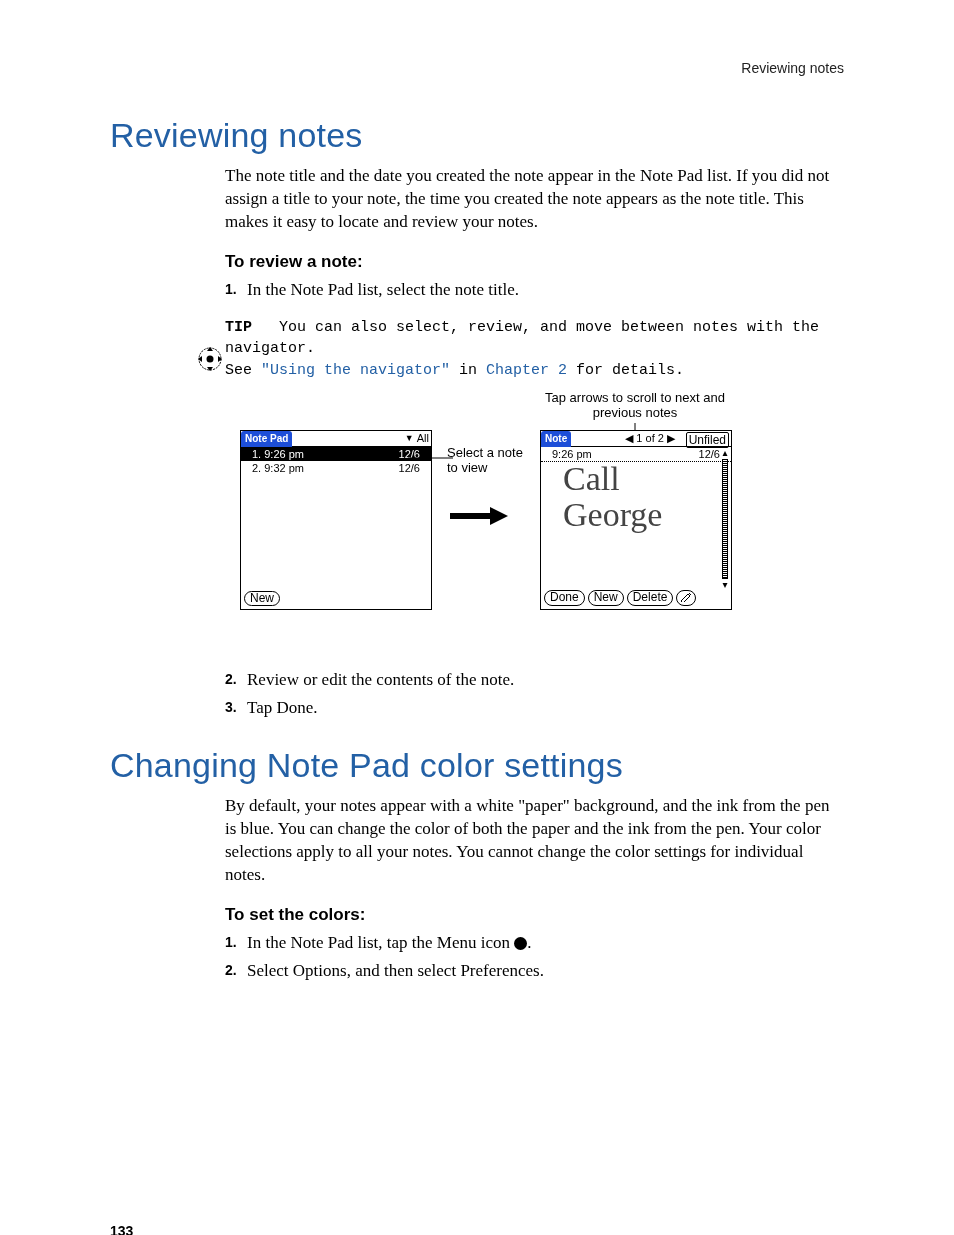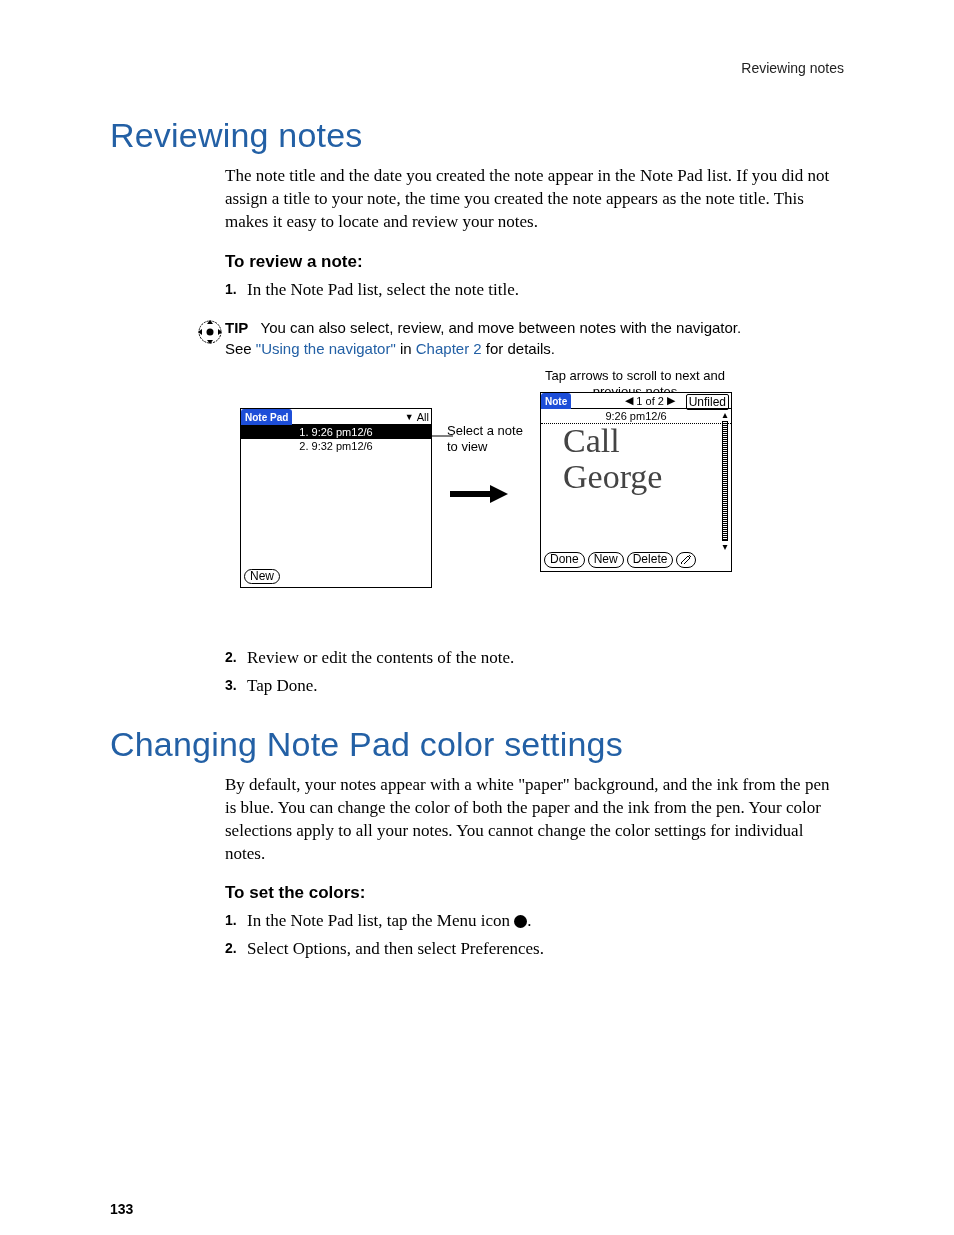--- a/index.html
+++ b/index.html
@@ -59,23 +59,23 @@
   ol.steps > li .num {
     font-family: Arial, Helvetica, sans-serif;
     font-weight: 700;
     font-size: 14px;
     width: 22px;
     flex: 0 0 22px;
     padding-top: 2px;
   }
   .tip-row {
     display: flex;
-    align-items: flex-start;
+    align-items: flex-end;
     margin: 15px 0 10px -30px;
-    font-family: Liberation Sans, sans-serif;
+    font-family: Liberation Mono, monospace;
     font-size: 15px;
     line-height: 1.45;
   }
   .tip-icon {
     width: 30px;
     flex: 0 0 30px;
     margin-right: 0;
   }
   .tip-text b { font-weight: 700; }
   .link { color: #2360a5; }
@@ -87,40 +87,40 @@
   .palm {
     position: absolute;
     width: 190px;
     height: 178px;
     border: 1px solid #000;
     background: #fff;
     font-family: Arial, Helvetica, sans-serif;
     font-size: 11px;
   }
   .palm-left { left: 15px; top: 20px; }
-  .palm-right { left: 315px; top: 4px; }
+  .palm-right { left: 315px; top: 20px; }
   .palm .titlebar {
     display: flex;
     height: 16px;
     align-items: stretch;
   }
   .palm .title-chip {
     background: #1d4ed8;
     color: #fff;
     font-weight: 700;
     padding: 8px 4px;
     font-size: 10px;
     border-radius: 3px 3px 0 0;
     display: flex;
     align-items: center;
   }
   .palm .title-rest { flex: 1; display: flex; align-items: center; justify-content: flex-end; border-bottom: 1px solid #000; padding-right: 2px; gap:3px; }
   .palm .title-rest.center { justify-content: center; }
   .cat-pill { border:1px solid #000; border-radius:2px; padding:0 2px; font-size:12px; }
-  .palm .listrow { display:flex; justify-content:center; padding: 1px 21px; }
+  .palm .listrow { display:flex; justify-content:space-between; padding: 1px 11px; }
   .palm .listrow.sel { background:#000; color:#fff; }
   .palm .btnrow { position:absolute; bottom:3px; left:3px; right:3px; display:flex; gap:3px; }
   .pbtn { border:1px solid #000; border-radius:8px; padding:0 5px; font-size:12px; line-height:13px; background:#fff;}
   .drawarea {
     position:absolute; left:4px; right:12px; top:30px; bottom:20px;
   }
   .scrollbar { position:absolute; right:2px; top:18px; bottom:20px; width:8px; }
   .scrollbar .track { position:absolute; top:10px; bottom:10px; left:1px; right:1px; background:repeating-linear-gradient(0deg,#000 0 1px,#fff 1px 2px); border:1px solid #000;}
   .callout {
     position: absolute;

